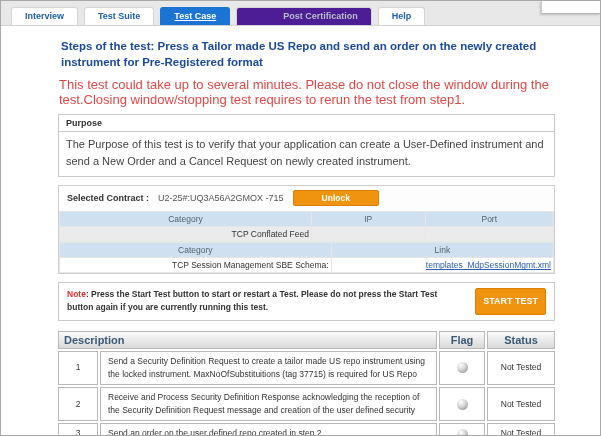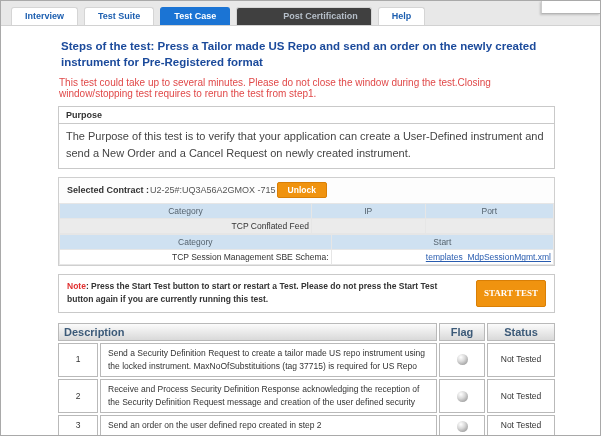--- a/index.html
+++ b/index.html
@@ -11,57 +11,57 @@
   
   .tabbar {
     height:25px; background:#e8e8e8; border-bottom:1px solid #d2d2d2;
     display:flex; align-items:flex-end; padding:4px 0 0 10px; gap:6px; box-sizing:border-box;
   }
   .tab {
     background:#fff; border:1px solid #d5d5d5; border-bottom:none;
     border-radius:3px 3px 0 0; padding:3px 13px 4px; font-size:9px; font-weight:bold;
     color:#1d5fb0; cursor:pointer; white-space:nowrap;
   }
-  .tab.active { background:#1b74d4; color:#fff; border-color:#1b74d4; }
-  .tab.disabled { color:#b6bfc9; background:#404040; cursor:default;padding-left:46px; }
+  .tab.active { background:#1b74d4; color:#fff; border-color:#1b74d4;text-decoration:underline; }
+  .tab.disabled { color:#b6bfc9; background:#4c1d95; cursor:default;padding-left:46px; }
   .popup-cut {
     position:absolute; top:0; right:0; width:58px; height:12px; background:#fff;
     border-left:1px solid #ccc; border-bottom:1px solid #b5b5b5;
     box-shadow:-1px 1px 2px rgba(0,0,0,.18);
   }
   
   .content { padding:8px 45px 0 57px; }
   .page-title { color:#1b4a9b; font-size:11.5px; font-weight:bold; line-height:1.4; margin:4px 0 7px 3px; width:494px; }
-  .warning { color:#e04848; font-size:10px; margin:0 0 7px 1px; }
+  .warning { color:#e04848; font-size:13px; margin:0 0 7px 1px; }
   .purpose-box { border:1px solid #c9c9c9; margin-bottom:8px; }
   .purpose-header { font-size:9px; font-weight:bold; color:#333; padding:3px 7px; border-bottom:1px solid #c9c9c9; }
   .purpose-body { font-size:11px; color:#444; padding:4px 7px 6px; line-height:1.55; }
   
   .contract-group { border:1px solid #cfcfcf; margin-bottom:8px; }
-  .contract-row { display:flex; align-items:center; padding:4px 8px 5px; gap:1px; background:#fdfdfd; }
+  .contract-row { display:flex; align-items:center; padding:4px 8px 5px; gap:9px; background:#fdfdfd; }
   .contract-label { font-weight:bold; font-size:9px; color:#333; }
   .contract-value { font-size:9px; color:#555; }
   .btn-orange {
     background:#f0930f; color:#fff; font-weight:bold; font-size:8.5px;
-    border:1px solid #d97f06; border-radius:2px; padding:2px 10px; cursor:pointer;
+    border:1px solid #d97f06; border-radius:2px; padding:2px 28px; cursor:pointer;
     font-family:"Liberation Sans", sans-serif;
   }
   table.info { width:100%; border-collapse:collapse; font-size:8.5px; color:#333; table-layout:fixed; }
   table.info th {
     background:#cfe1f1; color:#54626e; font-weight:normal; text-align:center;
     padding:2px; border:1px solid #e6e6e6; font-size:8.5px;
   }
   table.info td { border:1px solid #e6e6e6; text-align:right; padding:2px; }
   tr.feed-row td { background:#ebebeb; }
   td.link-cell a { color:#2a5db0; text-decoration:underline; cursor:pointer; }
   
   .note-box { border:1px solid #c9c9c9; display:flex; padding:5px 8px; margin-bottom:8px; }
   .note-text { font-size:8.5px; font-weight:bold; color:#333; width:390px; line-height:1.55; }
   .note-label { color:#e03030; }
-  .start-btn { margin-left:auto; padding:0 7px; font-size:9px;font-family:Liberation Serif, serif; }
+  .start-btn { margin-left:auto; padding:0 7px; font-size:9px; }
   
   table.steps { border-collapse:separate; border-spacing:2px; width:calc(100% + 4px); margin:0 0 0 -2px; }
   table.steps th {
     background:linear-gradient(#fbfbfb,#d9d9d9); border:1px solid #b9b9b9;
     color:#3c5a78; font-size:11px; padding:2px 5px; font-weight:bold;
   }
   th.desc-h { text-align:left; }
   table.steps td { border:1px solid #b9b9b9; background:#fff; padding:3px 7px; font-size:8.5px; color:#333; line-height:1.55; }
   td.num-cell { width:24px; text-align:center; }
   td.flag-cell { width:30px; text-align:center; }
@@ -123,21 +123,21 @@
         </table>
 
       <table class="info">
         <colgroup>
             <col style="width:55%">
             <col style="width:45%">
           </colgroup>
         <tbody>
             <tr>
           <th>Category</th>
-          <th>Start</th>
+          <th>Link</th>
         </tr>
         <tr>
           <td>TCP Session Management SBE Schema:</td>
           <td class="link-cell">
             <a>templates_MdpSessionMgmt.xml</a>
           </td>
         </tr>
       </tbody>
         </table>
     </div>

